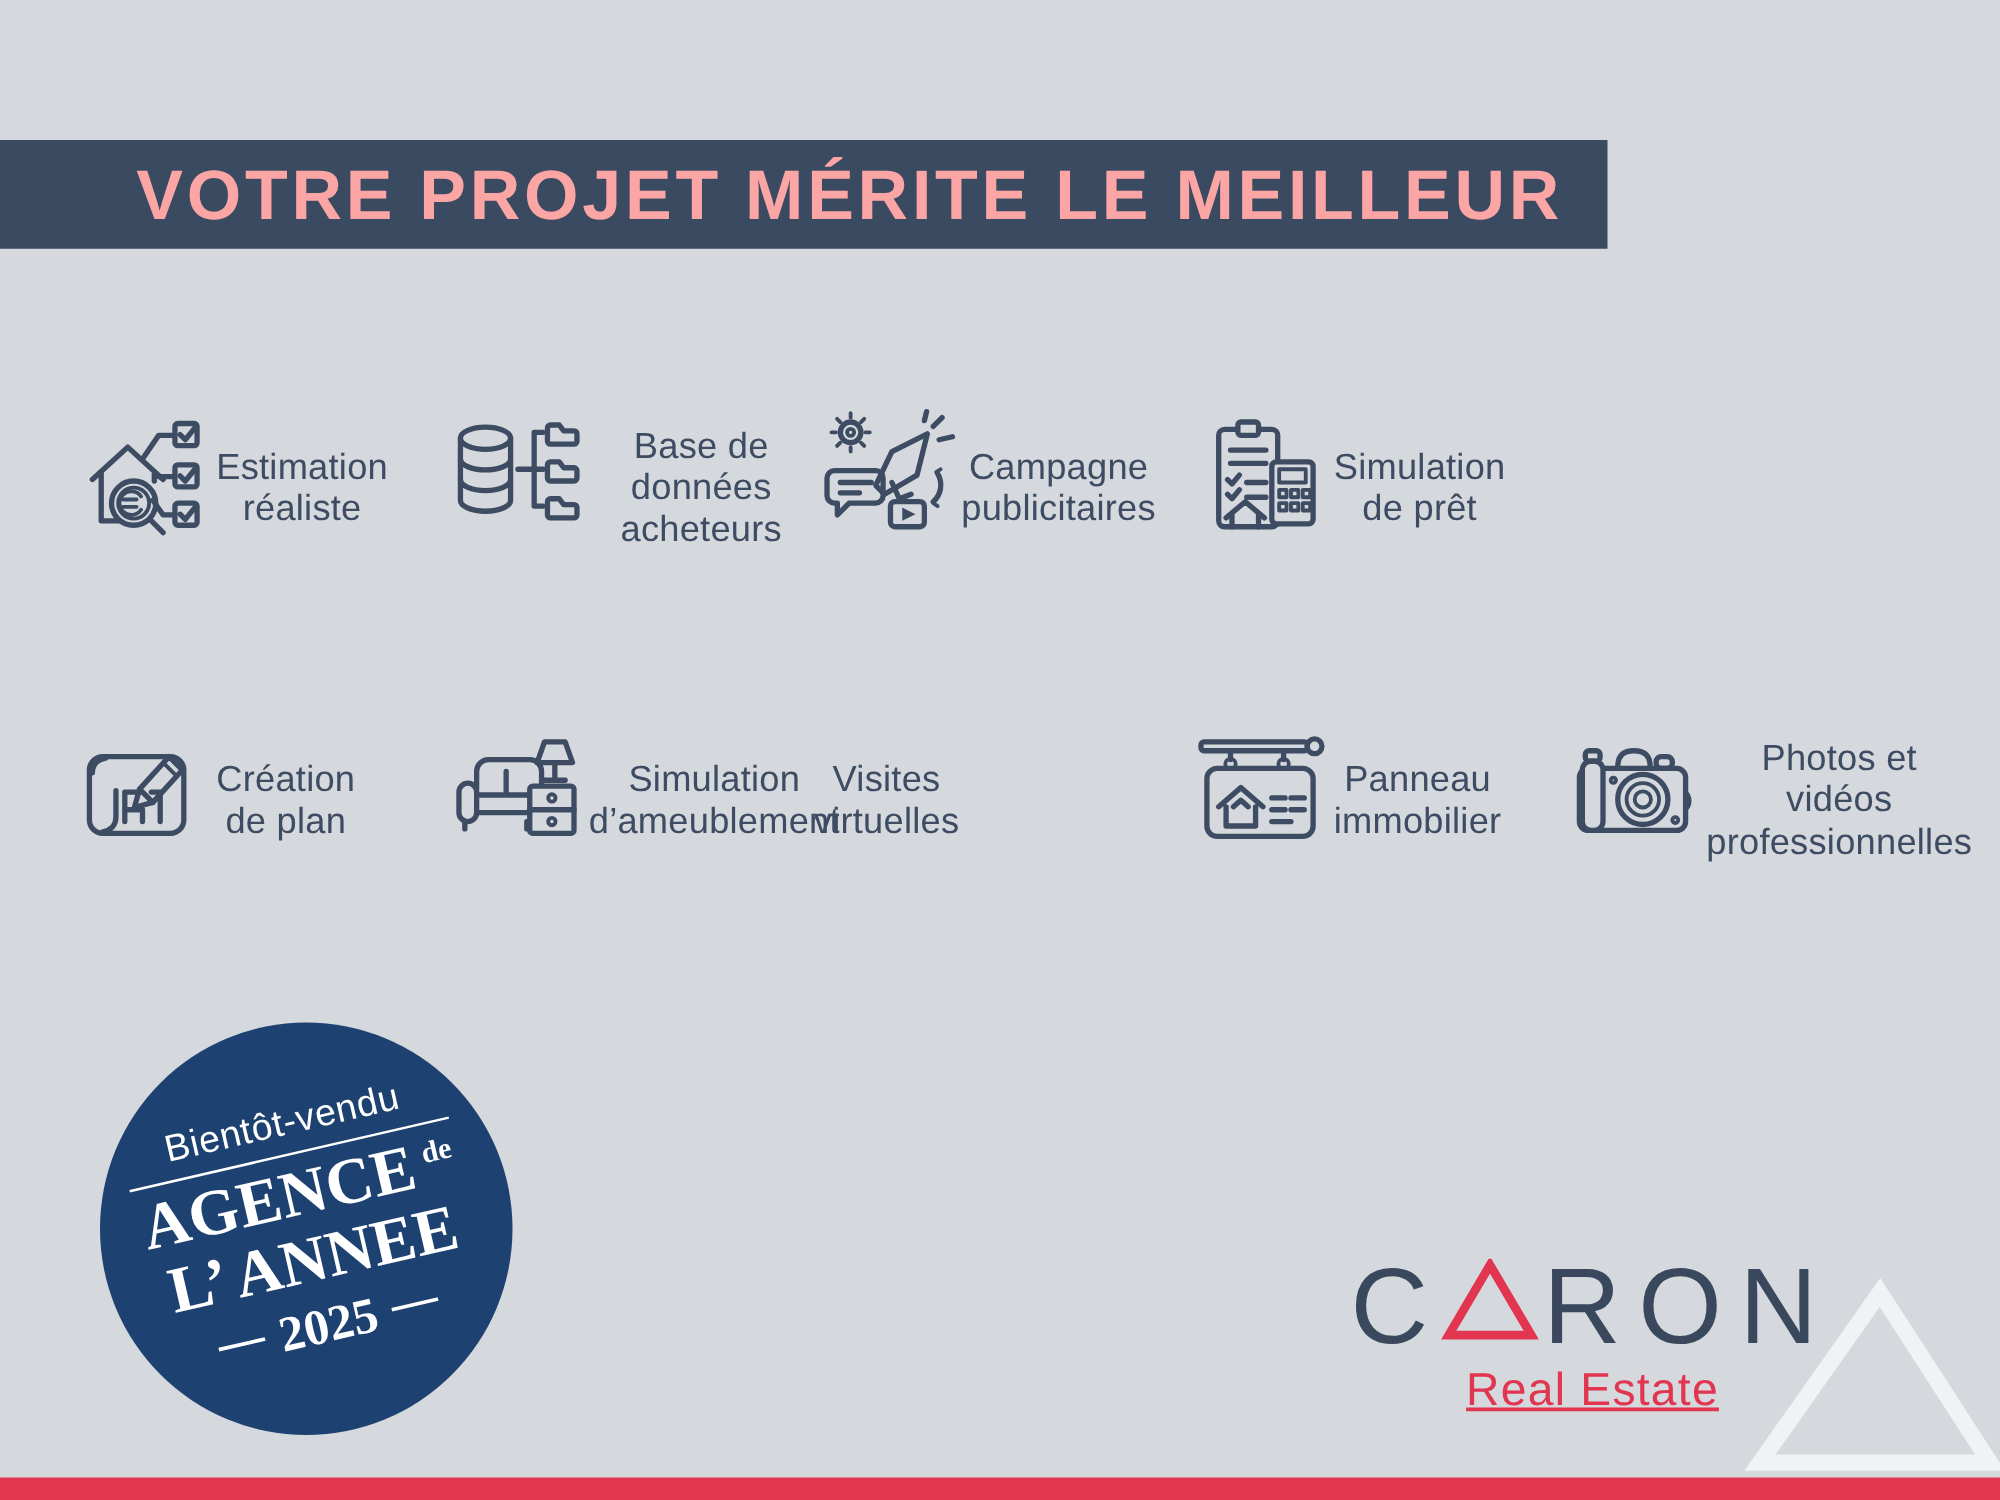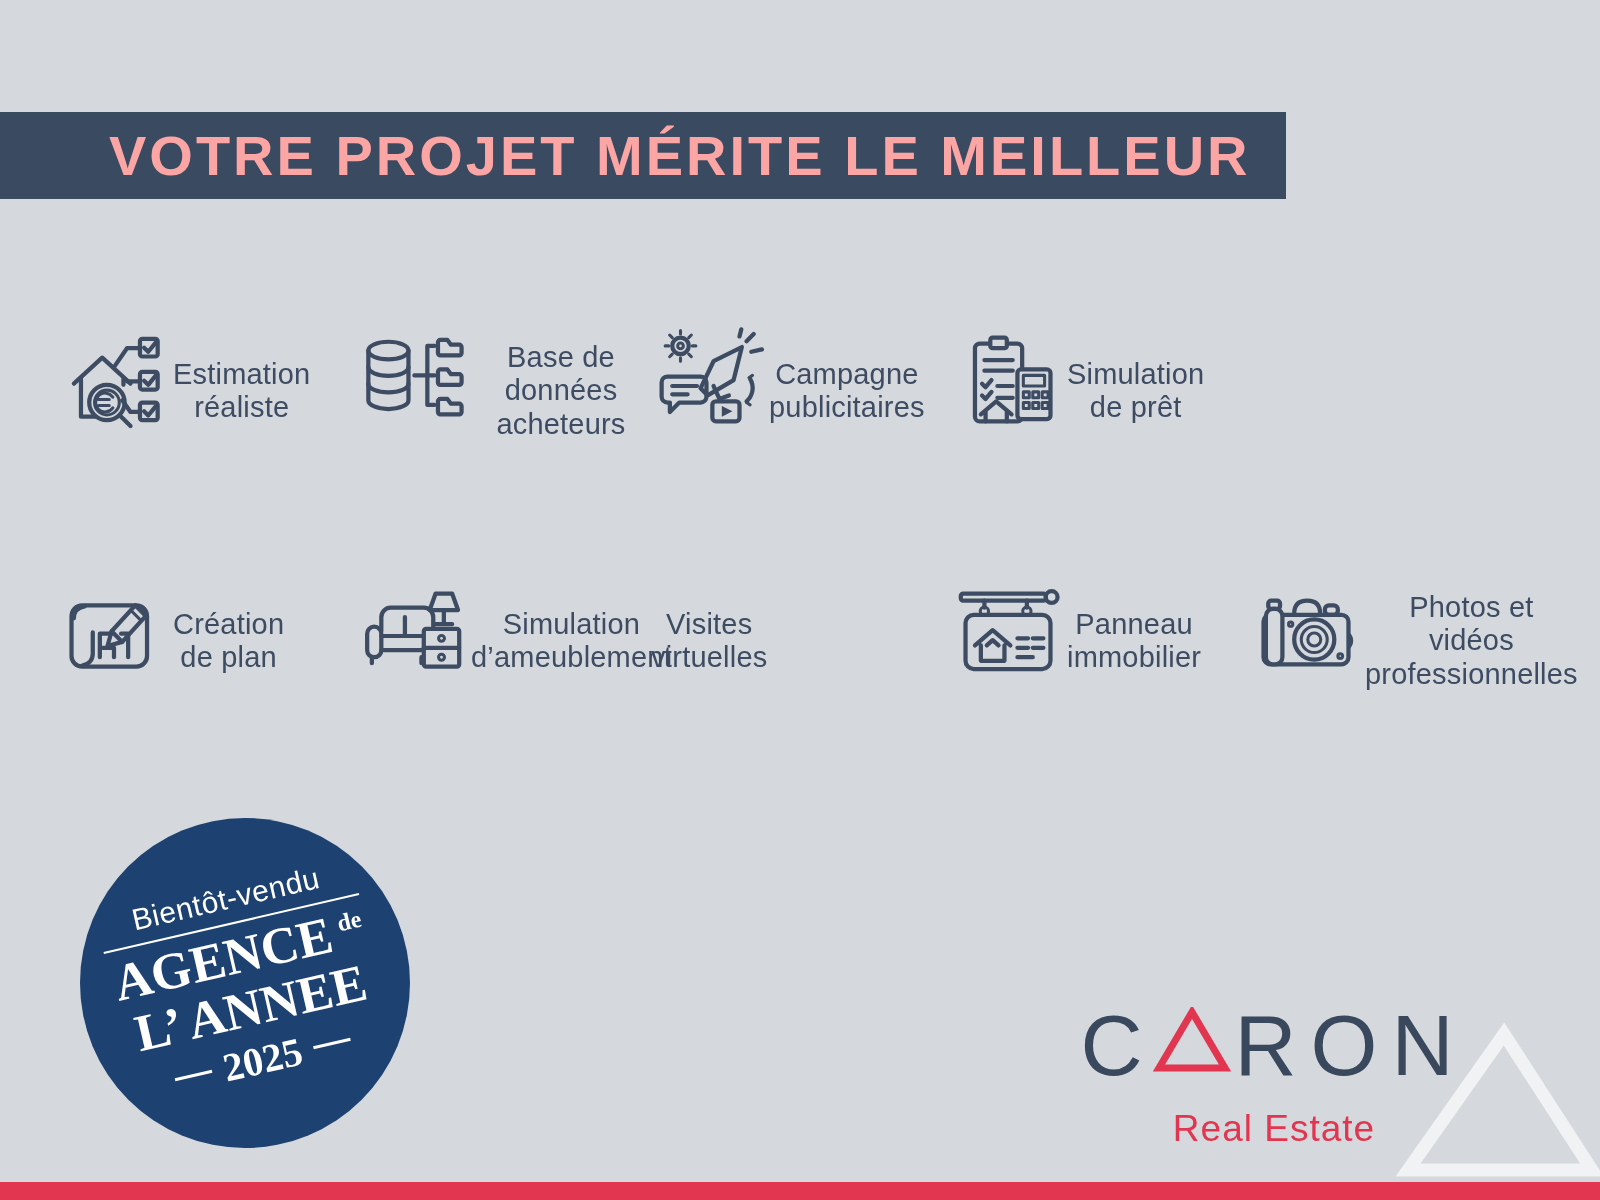--- a/index.html
+++ b/index.html
@@ -66,21 +66,21 @@
   .badge-year{font-family:"Liberation Serif",serif;font-weight:700;font-size:40px;}
   
   .watermark{position:absolute;left:1396px;top:1022px;z-index:1;}
   .logo{position:absolute;left:1078px;top:1002px;width:392px;z-index:2;display:flex;flex-direction:column;align-items:center;}
   .logo-name{
     display:flex;align-items:flex-end;justify-content:center;
     font-size:86px;font-weight:300;color:#39485c;line-height:1;
   }
   .logo-name .lspace{letter-spacing:14px;text-align:center;}
   .logo-a{width:78px;height:66px;margin:0 4px 15px 10px;}
-  .logo-subtitle{margin-top:20px;font-size:37px;letter-spacing:1px;color:var(--accent-red);}
+  .logo-subtitle{margin-top:3px;font-size:37px;letter-spacing:1px;color:var(--accent-red);text-decoration:underline;}
   
   .bottom-strip{position:absolute;left:0;top:1182px;width:1600px;height:18px;background:var(--accent-red);}
 </style>
 </head>
 <body>
 
 <div class="banner">
   <h1>VOTRE PROJET MÉRITE LE MEILLEUR</h1>
 </div>
 

